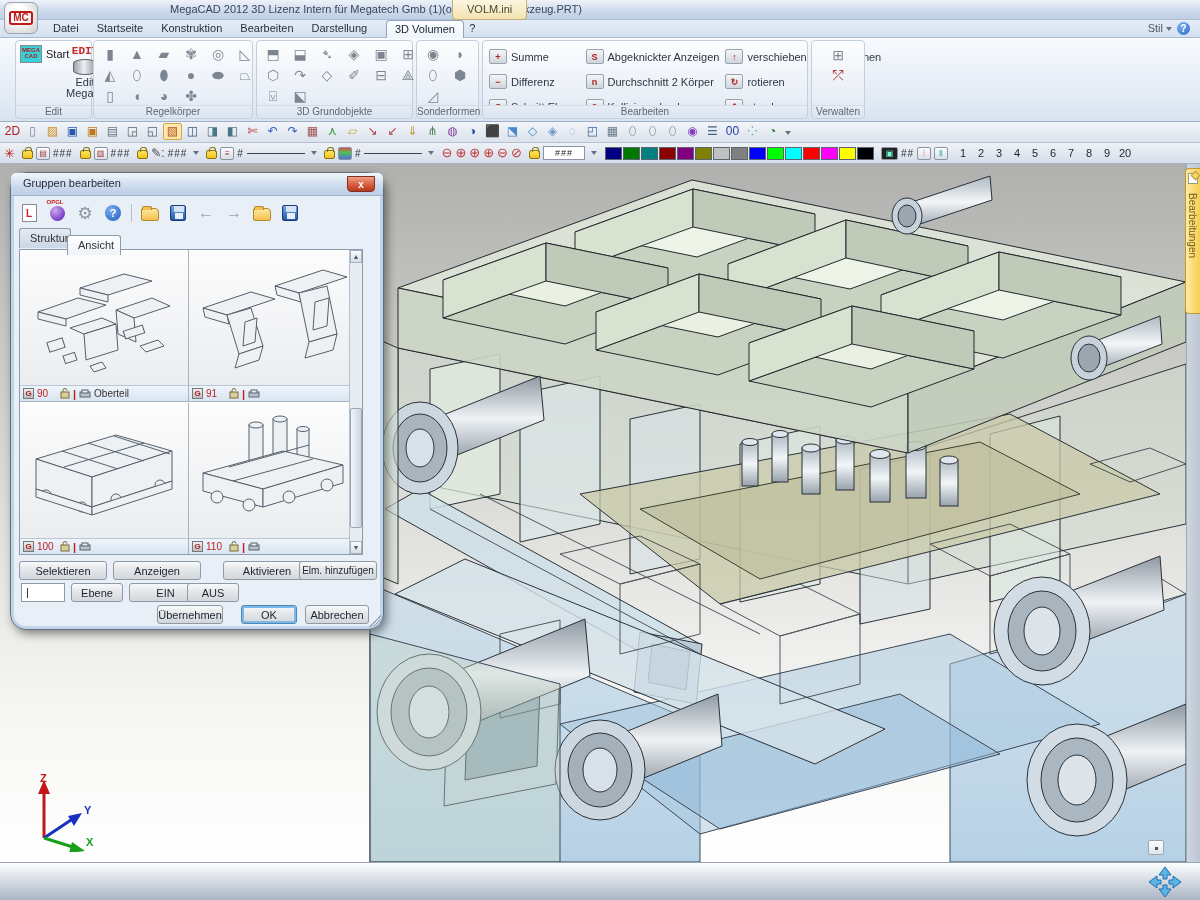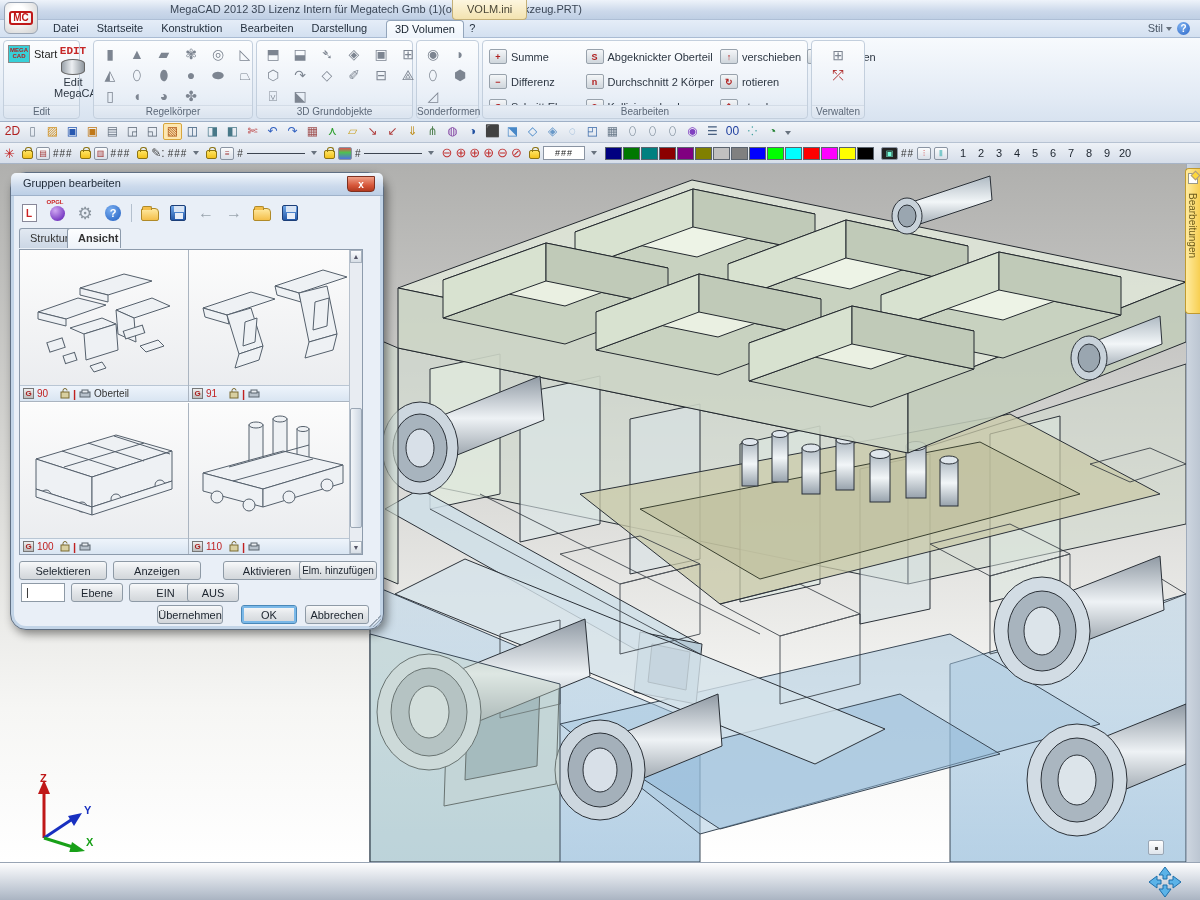--- a/index.html
+++ b/index.html
@@ -130,21 +130,21 @@
   .folder:before { content:""; position:absolute; left:0; top:-3px; width:8px; height:3px;
     background:#f4bf4a; border:1px solid #b08a28; border-bottom:none; border-radius:2px 2px 0 0; }
   .floppy { width:16px; height:16px; background:linear-gradient(#6fa7e8,#2458a8); border:1px solid #1c3e78;
     border-radius:2px; position:relative; }
   .floppy:before { content:""; position:absolute; left:3px; top:0; width:10px; height:6px; background:#d8e4f4; }
   .floppy:after { content:""; position:absolute; left:4px; bottom:1px; width:8px; height:6px; background:#e8eef8; }
   .navarrow { color:#9aa4ae; font-size:16px; font-weight:bold; }
   #dlg-tabs { position:relative; height:20px; margin:2px 0 0 8px; }
   .dtab { position:absolute; top:0; height:20px; padding:3px 10px 0 10px; border:1px solid #8d9bac;
     border-bottom:none; border-radius:3px 3px 0 0; background:linear-gradient(#e2e9f2,#ccd7e5); color:#333; }
-  .dtab.active { background:linear-gradient(#fdfeff,#eef3f9); z-index:2; font-weight:bold; }
+  .dtab.active { background:linear-gradient(#fdfeff,#eef3f9); z-index:2; font-weight:normal;margin-top:7px; }
   #dlg-list { position:absolute; left:8px; top:76px; width:344px; height:306px; background:#fff;
     border:1px solid #8d9bac; overflow:hidden; }
   .cell { position:absolute; width:169px; height:152px; border-right:1px solid #aab4c0;
     border-bottom:1px solid #aab4c0; background:linear-gradient(#fcfcfc,#e9ebee); }
   .cell svg { display:block; }
   .cell-foot { position:absolute; left:0; right:0; bottom:0; height:16px;
     background:linear-gradient(#eef4fb,#d9e5f2); border-top:1px solid #b9c6d4;
     display:flex; align-items:center; gap:3px; padding-left:3px; }
   .gicon { width:11px; height:11px; background:linear-gradient(#eee,#bbb); border:1px solid #777;
     color:#a22; font-size:8px; font-weight:bold; text-align:center; line-height:10px; }
@@ -199,21 +199,21 @@
         <div class="menu-item">?</div>
     </div>
     <div id="menu-active-tab">3D Volumen</div>
     <div id="stil-area">
       <span>Stil</span><span class="dd"></span><span class="q">?</span>
     </div>
   </div>
 
   <div id="ribbon">
 
-    <div class="rgroup" id="grp-edit" style="left:3px;width:77px">
+    <div class="rgroup" id="grp-edit" style="left:15px;width:77px">
       <div class="start-row">
         <div class="mini-logo">MEGA<br>CAD</div>
         <span>Start</span>
       </div>
       <div class="edit-col">
         <div class="edit-word">EDIT</div>
         <div class="cyl-ic"></div>
         <div style="color:#2c3642;line-height:11px">Edit MegaCAD</div>
       </div>
       <div class="glabel">Edit</div>
@@ -281,21 +281,21 @@
           <div class="bear-item">
             <span class="bic">−</span>
             <span>Differenz</span>
           </div>
           <div class="bear-item">
             <span class="bic">S</span>
             <span>Schnitt Ebene</span>
           </div>
           <div class="bear-item">
             <span class="bic">S</span>
-            <span>Abgeknickter Oberteil</span>
+            <span>Abgeknickter Anzeigen</span>
           </div>
           <div class="bear-item">
             <span class="bic">n</span>
             <span>Durchschnitt 2 Körper</span>
           </div>
           <div class="bear-item">
             <span class="bic">?</span>
             <span>Kollisionscheck</span>
           </div>
           <div class="bear-item">

